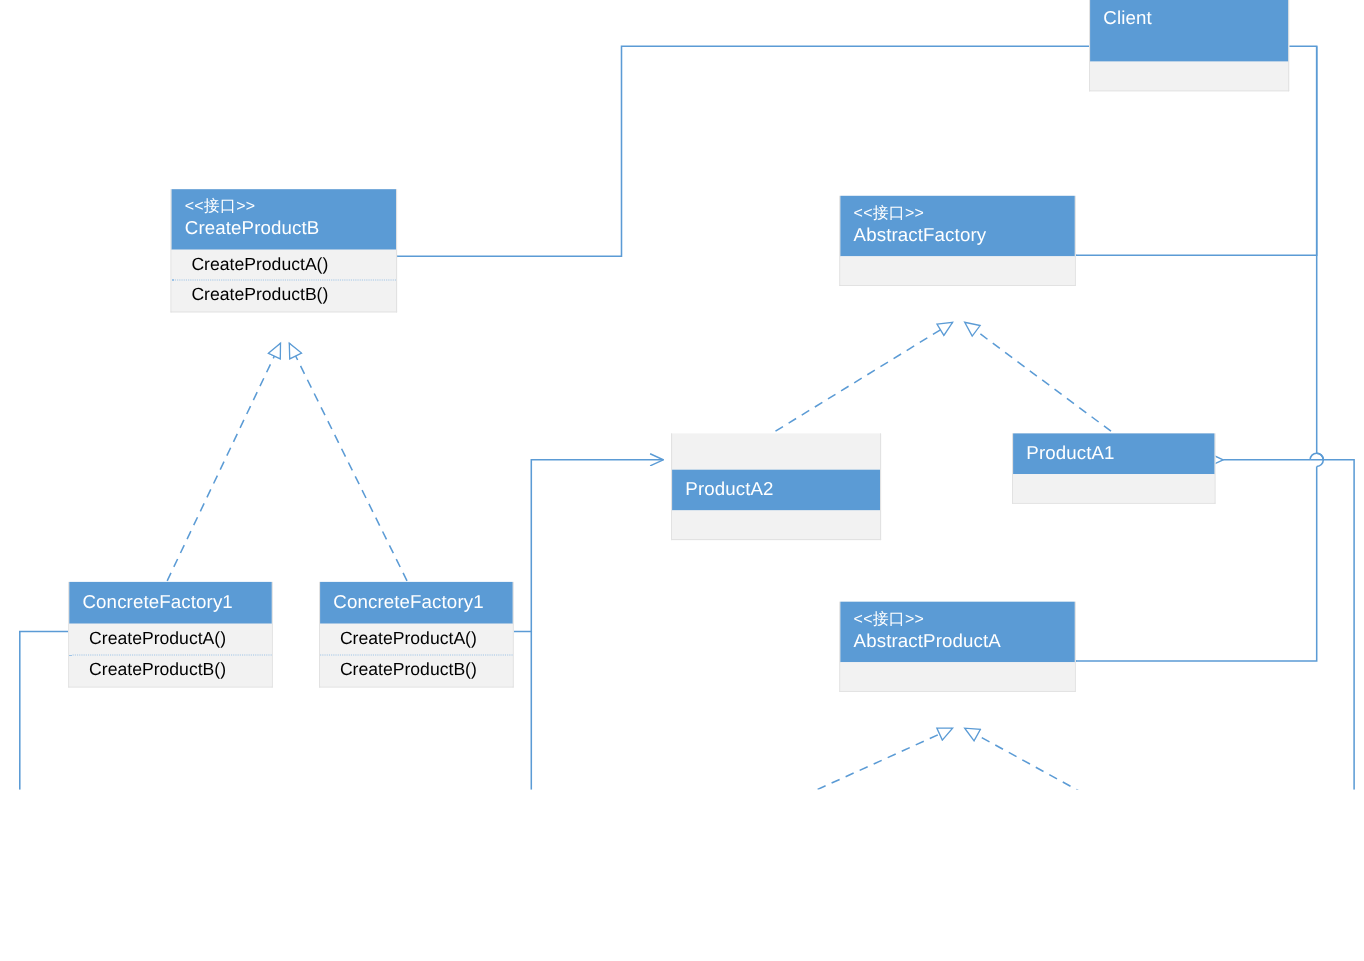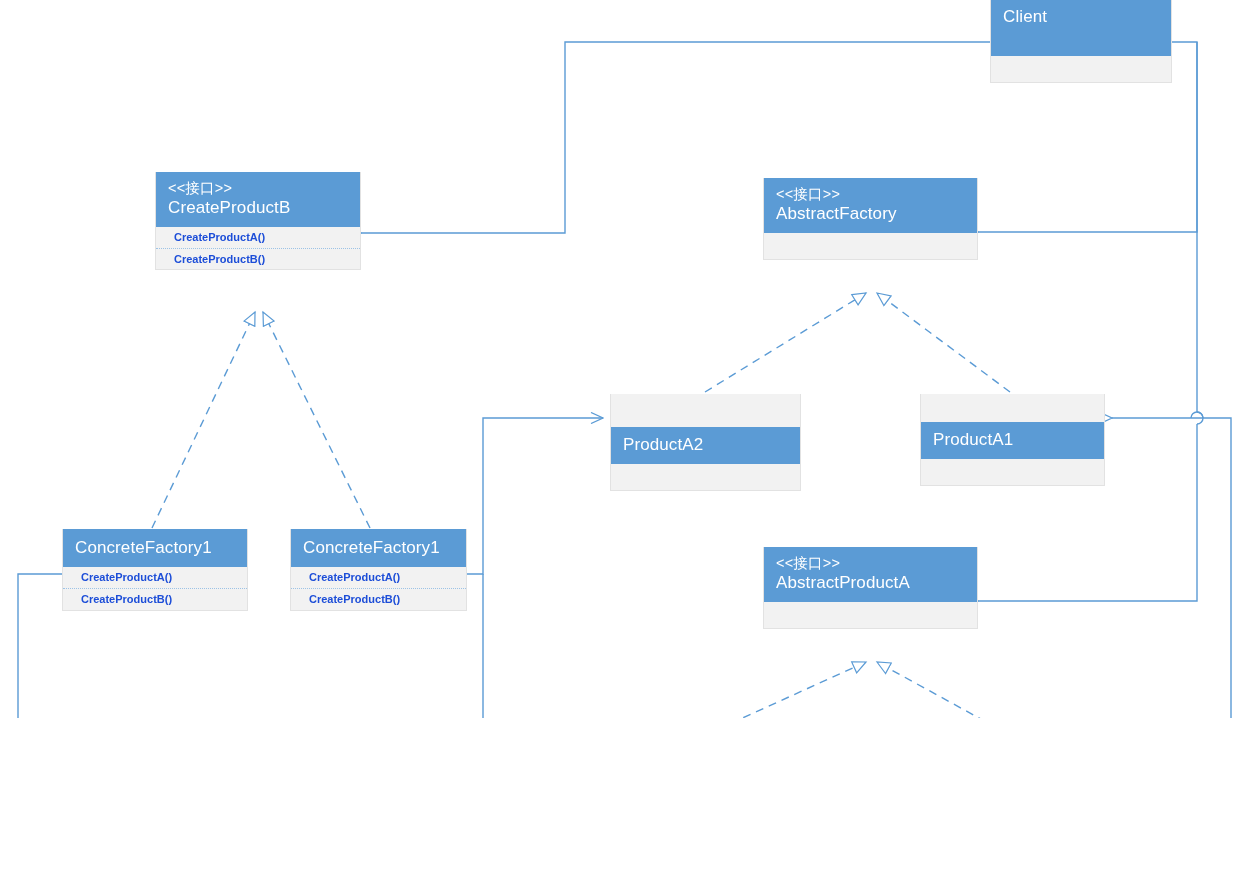--- a/index.html
+++ b/index.html
@@ -52,26 +52,25 @@
     letter-spacing: 0.1px;
   }
   .uml-body {
     box-sizing: border-box;
     background: #f2f2f2;
   }
   .uml-body.empty {
     height: 26px;
   }
   .uml-op {
-    color: #1d4ed8;
-    font-size: 11px;
+    color: #000000;
+    font-size: 16px;
     padding: 3px 12px 3px 18px;
     line-height: 1.35;
     white-space: nowrap;
-    font-weight: bold;
   }
   .uml-op + .uml-op {
     border-top: 1px dotted #9dc3e6;
   }
 </style>
 </head>
 <body>
 
 <div id="diagram-canvas">
 
@@ -200,21 +199,21 @@
   </div>
 
   <div class="uml-class" style="left:610px; top:394px; width:191px;">
     <div class="uml-header" style="padding-top:7px; padding-bottom:9px;margin-top:33px;">
       <span class="uml-name">ProductA2</span>
     </div>
     <div class="uml-body empty"></div>
   </div>
 
   <div class="uml-class" style="left:920px; top:394px; width:185px;">
-    <div class="uml-header" style="padding-top:7px; padding-bottom:9px;margin-top:28px;">
+    <div class="uml-header" style="padding-top:7px; padding-bottom:9px;">
       <span class="uml-name">ProductA1</span>
     </div>
     <div class="uml-body empty"></div>
   </div>
 
 
   <div class="uml-class" style="left:920px; top:744px; width:185px;">
     <div class="uml-header" style="padding-top:7px; padding-bottom:9px;">
       <span class="uml-name">ProductB1</span>
     </div>

